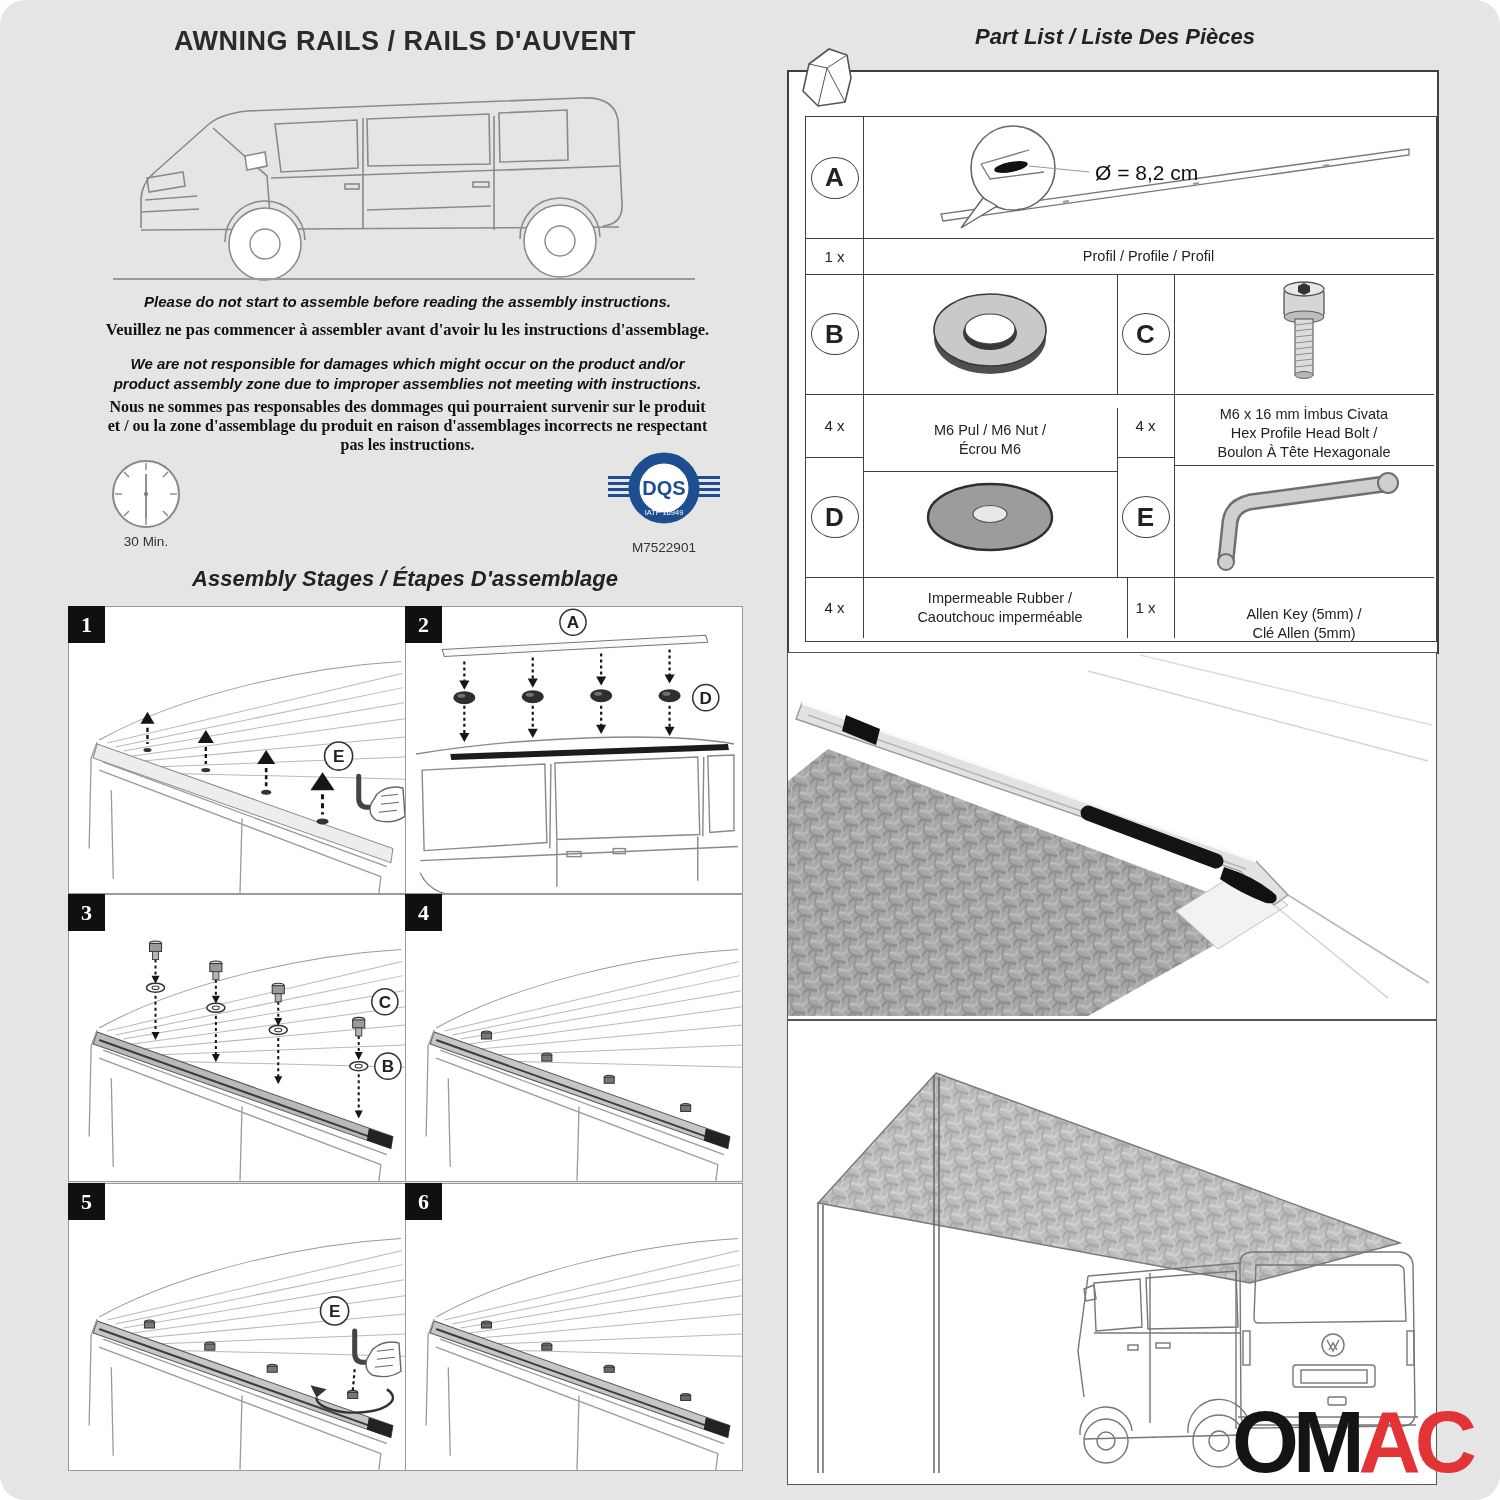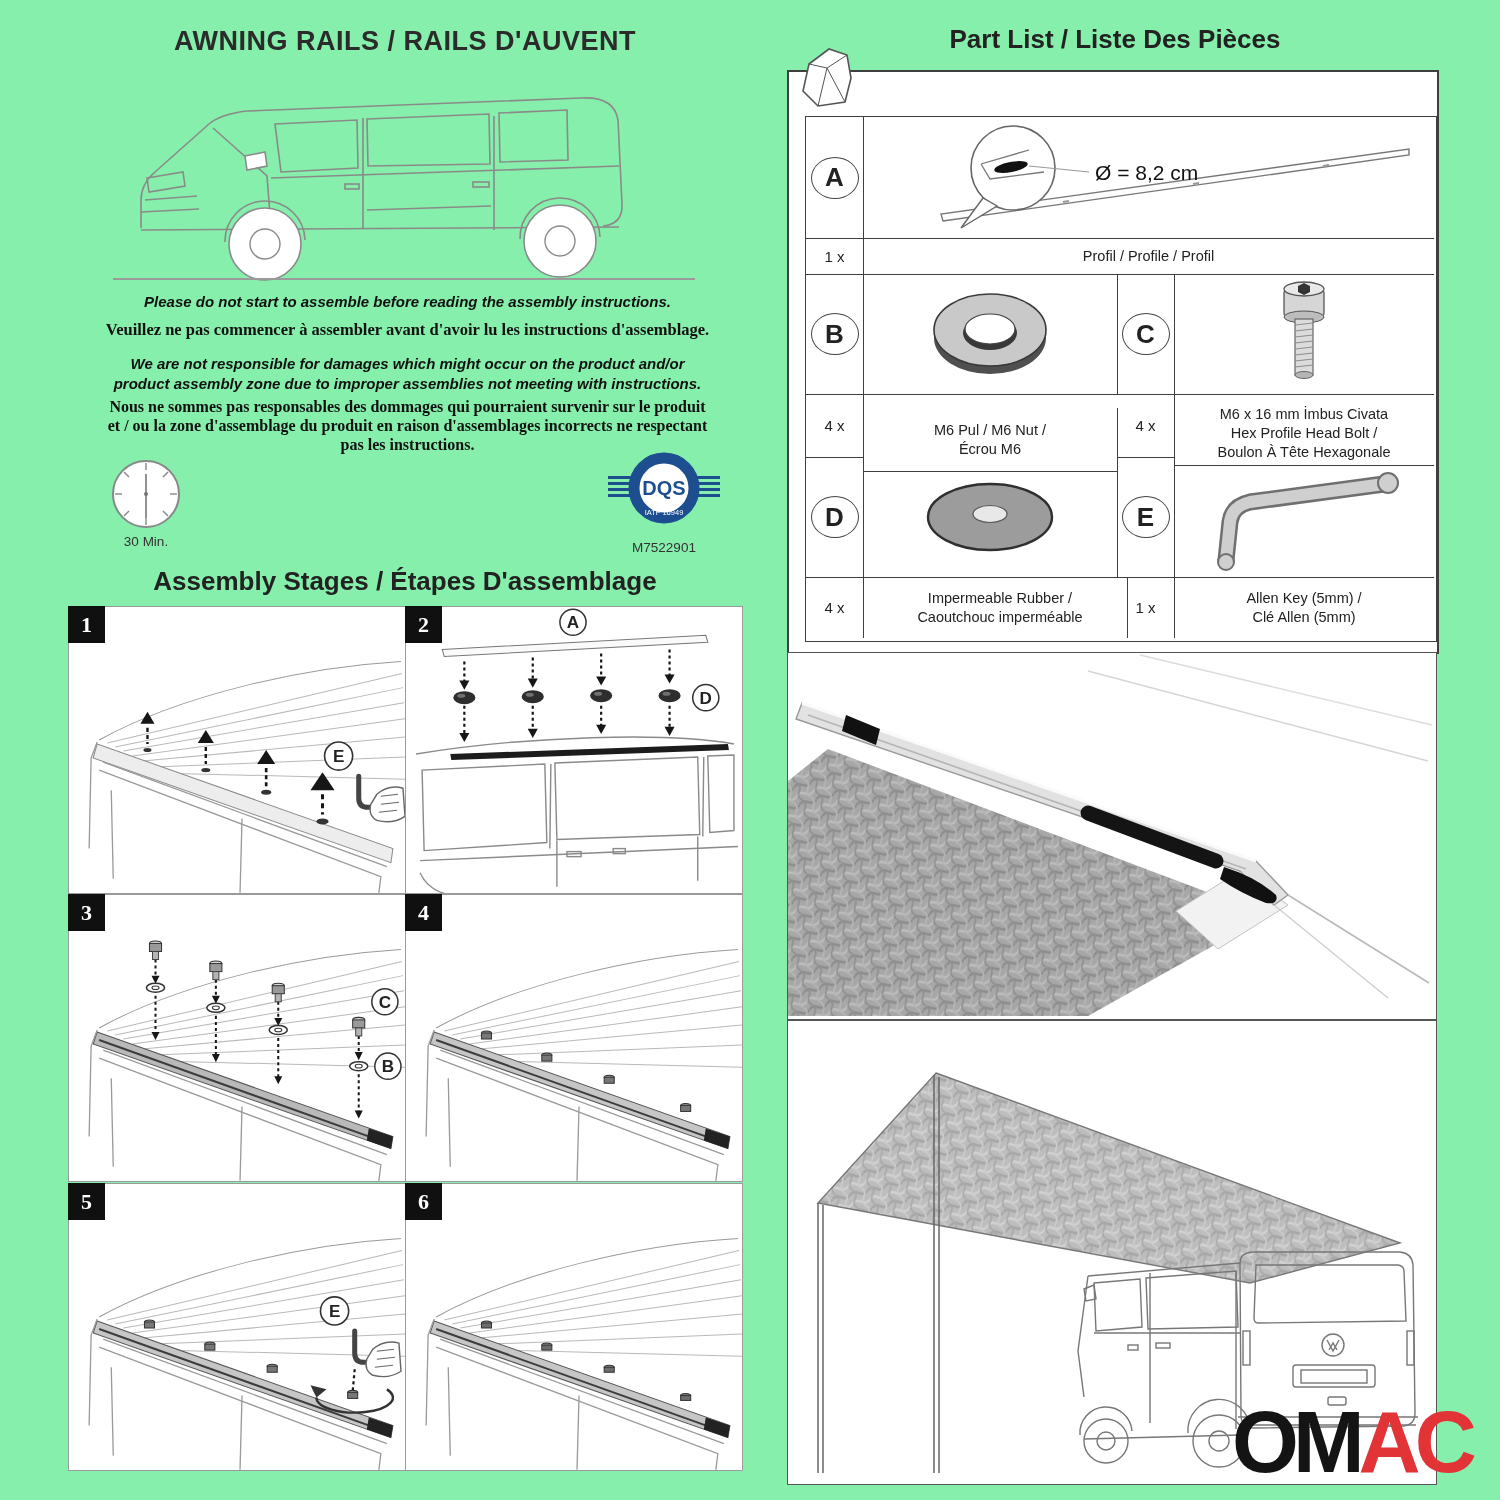--- a/index.html
+++ b/index.html
@@ -1,21 +1,21 @@
 <!DOCTYPE html>
 <html><head>
 <meta charset="utf-8">
 <style>
   html,body{margin:0;padding:0;background:#fff;}
-  #page{position:relative;width:1500px;height:1500px;background:#86efac;overflow:hidden;
-        font-family:"Liberation Sans",sans-serif;color:#1a1a1a;}
+  #page{position:relative;width:1500px;height:1500px;background:#e5e5e5;overflow:hidden;
+        font-family:"Liberation Sans",sans-serif;color:#1a1a1a;border-radius:25px;}
   .abs{position:absolute;}
   .ctr{text-align:center;}
   .title-main{font-size:27px;font-weight:bold;letter-spacing:.5px;color:#2b2b2b;}
-  .title-ital{font-size:26px;font-weight:bold;color:#222;}
+  .title-ital{font-size:22px;font-weight:bold;font-style:italic;color:#222;}
   .warn-en{font-size:15px;font-weight:bold;font-style:italic;line-height:1.3;color:#111;}
   .warn-fr{font-family:"Liberation Serif",serif;font-size:16px;font-weight:bold;line-height:1.18;color:#111;}
   .small-label{font-size:13.5px;color:#333;}
   .panel{position:absolute;border:1px solid #9a9a9a;background:#fff;}
   .chip{position:absolute;left:-1px;top:-1px;width:37px;height:37px;background:#101010;color:#fff;
         font-family:"Liberation Serif",serif;font-weight:bold;font-size:22px;
         display:flex;align-items:center;justify-content:center;z-index:3;}
   .panel svg{position:absolute;left:0;top:0;width:100%;height:100%;}
   .box{position:absolute;background:#fff;}
   .tblcell{position:absolute;display:flex;align-items:center;justify-content:center;}
@@ -554,21 +554,21 @@
     </div>
 
     <div class="tblcell bR qty" style="left:0;top:460px;width:57px;height:61px;">4 x</div>
     <div class="tblcell bR pname" style="left:57px;top:460px;width:254px;height:61px;padding-left:10px;">
       <div>
         <div>Impermeable Rubber /</div>
         <div>Caoutchouc imperméable</div>
       </div>
     </div>
     <div class="tblcell bR qty" style="left:311px;top:460px;width:57px;height:61px;">1 x</div>
-    <div class="tblcell pname" style="left:368px;top:460px;width:260px;height:61px;">
+    <div class="tblcell pname" style="left:368px;top:476px;width:260px;height:61px;">
       <div>
         <div>Allen Key (5mm) /</div>
         <div>Clé Allen (5mm)</div>
       </div>
     </div>
   </div>
 
   <div class="box" style="left:787px;top:652px;width:648px;height:366px;border:1.6px solid #555;">
     <svg width="645" height="363" viewBox="0 0 645 363">
       <defs>

